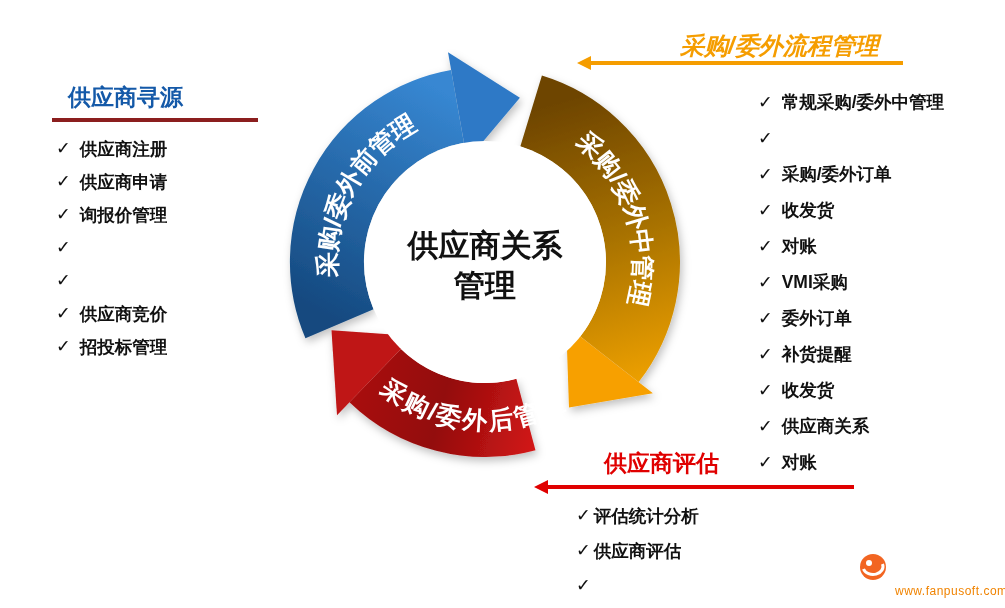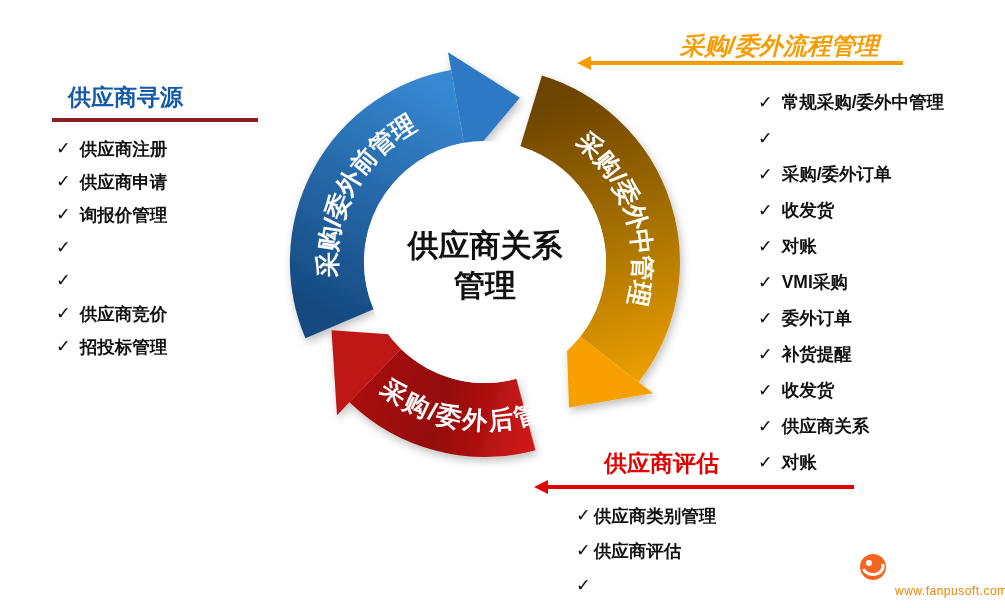--- a/index.html
+++ b/index.html
@@ -188,21 +188,21 @@
   </div>
 
   <div class="abs panel-title title-red" style="left:604px; top:448px;">供应商评估</div>
   <div class="abs arrow-line" style="left:534px; top:480px;">
     <span class="tri-left tri-red"></span>
     <span class="line-bar bar-red"></span>
   </div>
   <div class="abs list-bottom" style="left:576px; top:498px;">
     <div class="row">
       <span class="chk">✓</span>
-      <span class="item-label">供应商类别管理</span>
+      <span class="item-label">评估统计分析</span>
     </div>
     <div class="row">
       <span class="chk">✓</span>
       <span class="item-label">供应商评估</span>
     </div>
     <div class="row">
       <span class="chk">✓</span>
     </div>
   </div>
 

